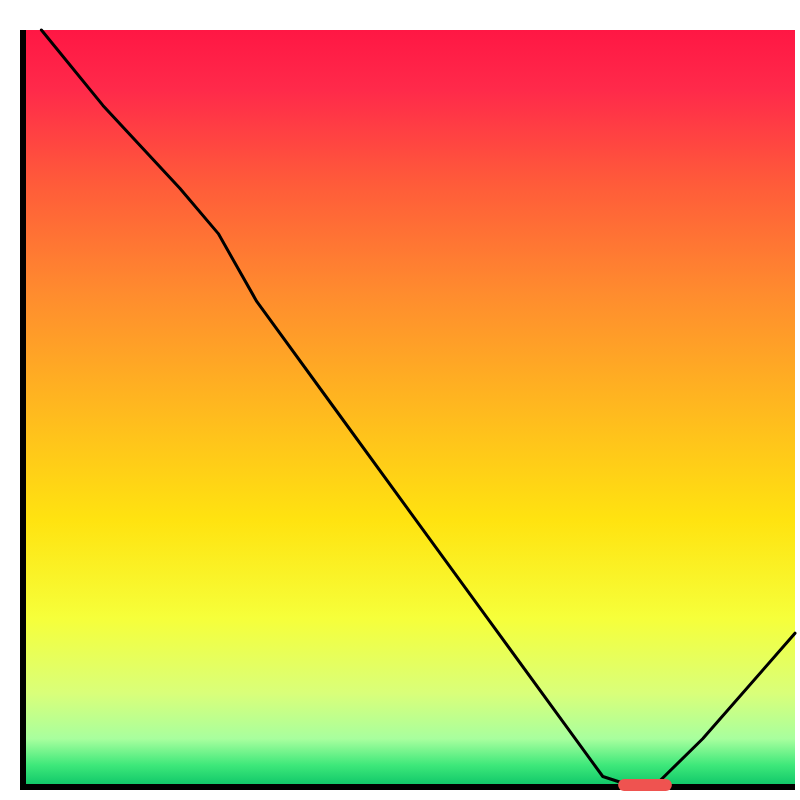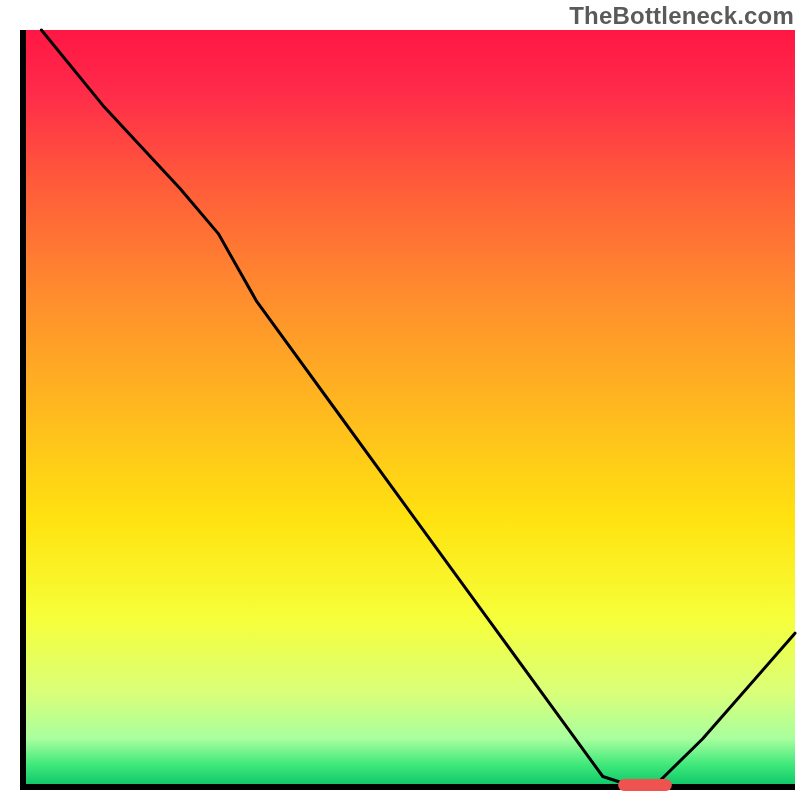--- a/index.html
+++ b/index.html
@@ -27,21 +27,20 @@
   svg.plot {
     position: absolute;
     left: 0;
     top: 0;
   }
 </style>
 </head>
 <body>
 
 <div class="frame">
-  <div class="watermark">TheBottleneck.com</div>
 
   <svg class="plot" xmlns="http://www.w3.org/2000/svg" width="800" height="800" viewBox="0 0 800 800">
     <defs>
       <linearGradient id="bg-grad" x1="0" y1="0" x2="0" y2="1">
           <stop offset="0.00%" stop-color="#ff1744"></stop>
           <stop offset="8.00%" stop-color="#ff2a4a"></stop>
           <stop offset="20.00%" stop-color="#ff5a3a"></stop>
           <stop offset="35.00%" stop-color="#ff8c2e"></stop>
           <stop offset="50.00%" stop-color="#ffb81f"></stop>
           <stop offset="65.00%" stop-color="#ffe310"></stop>

